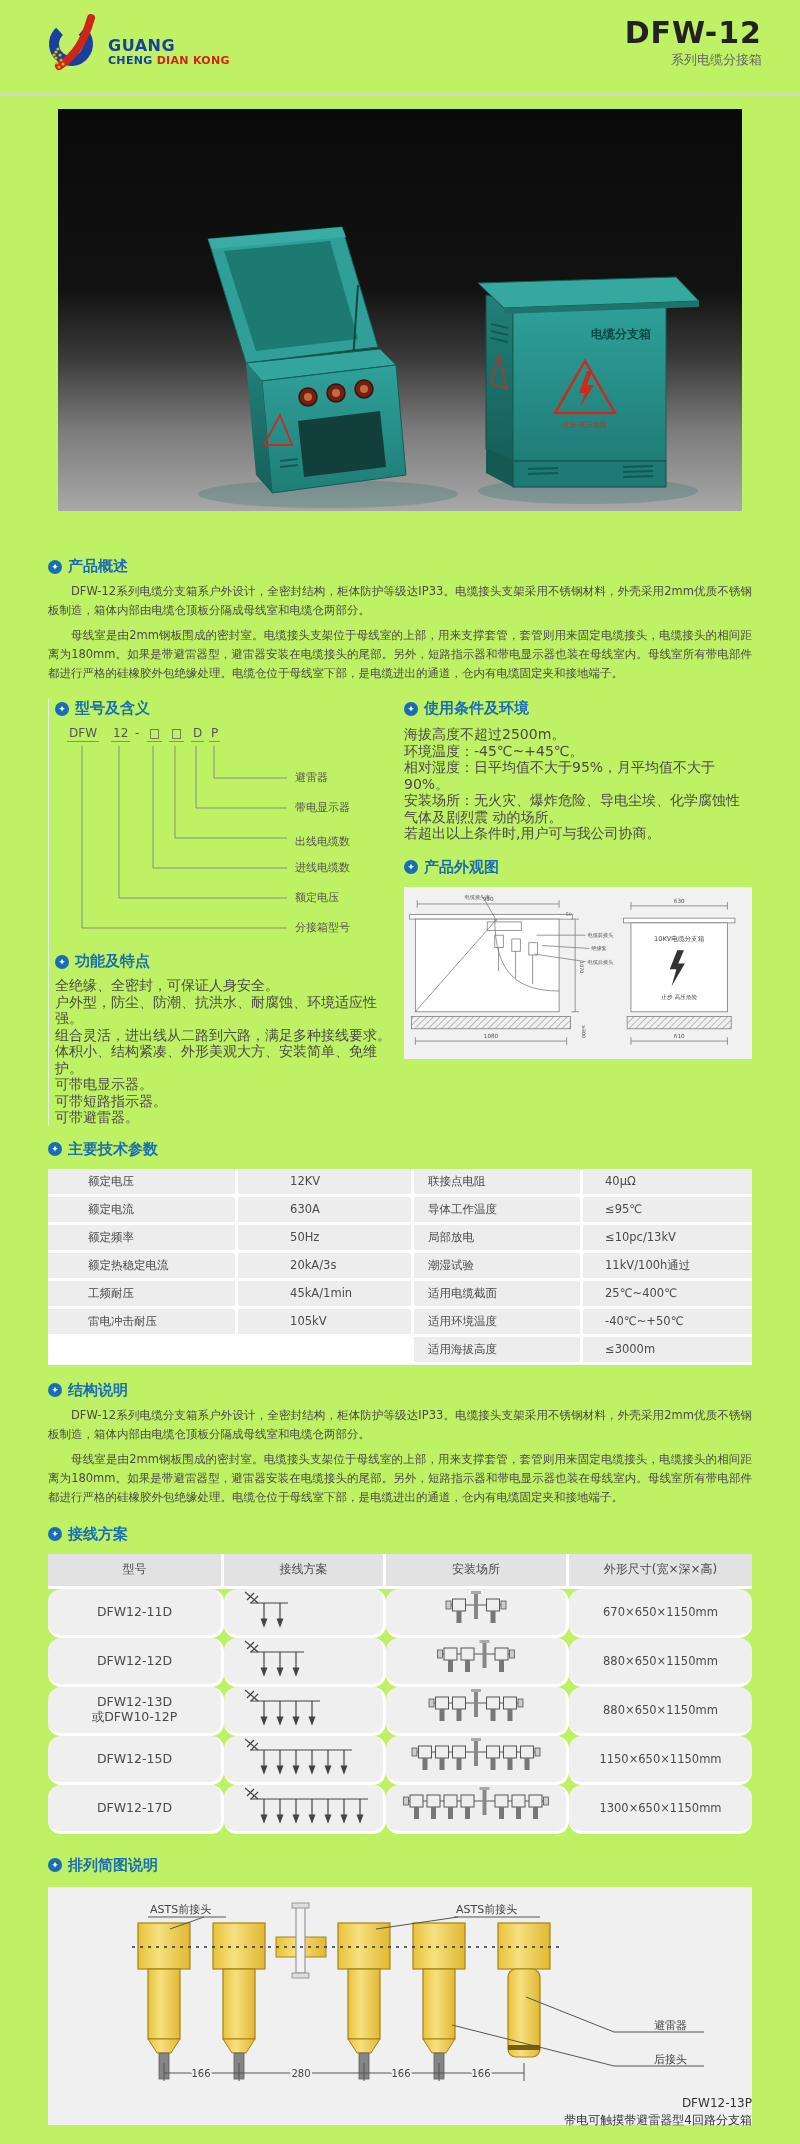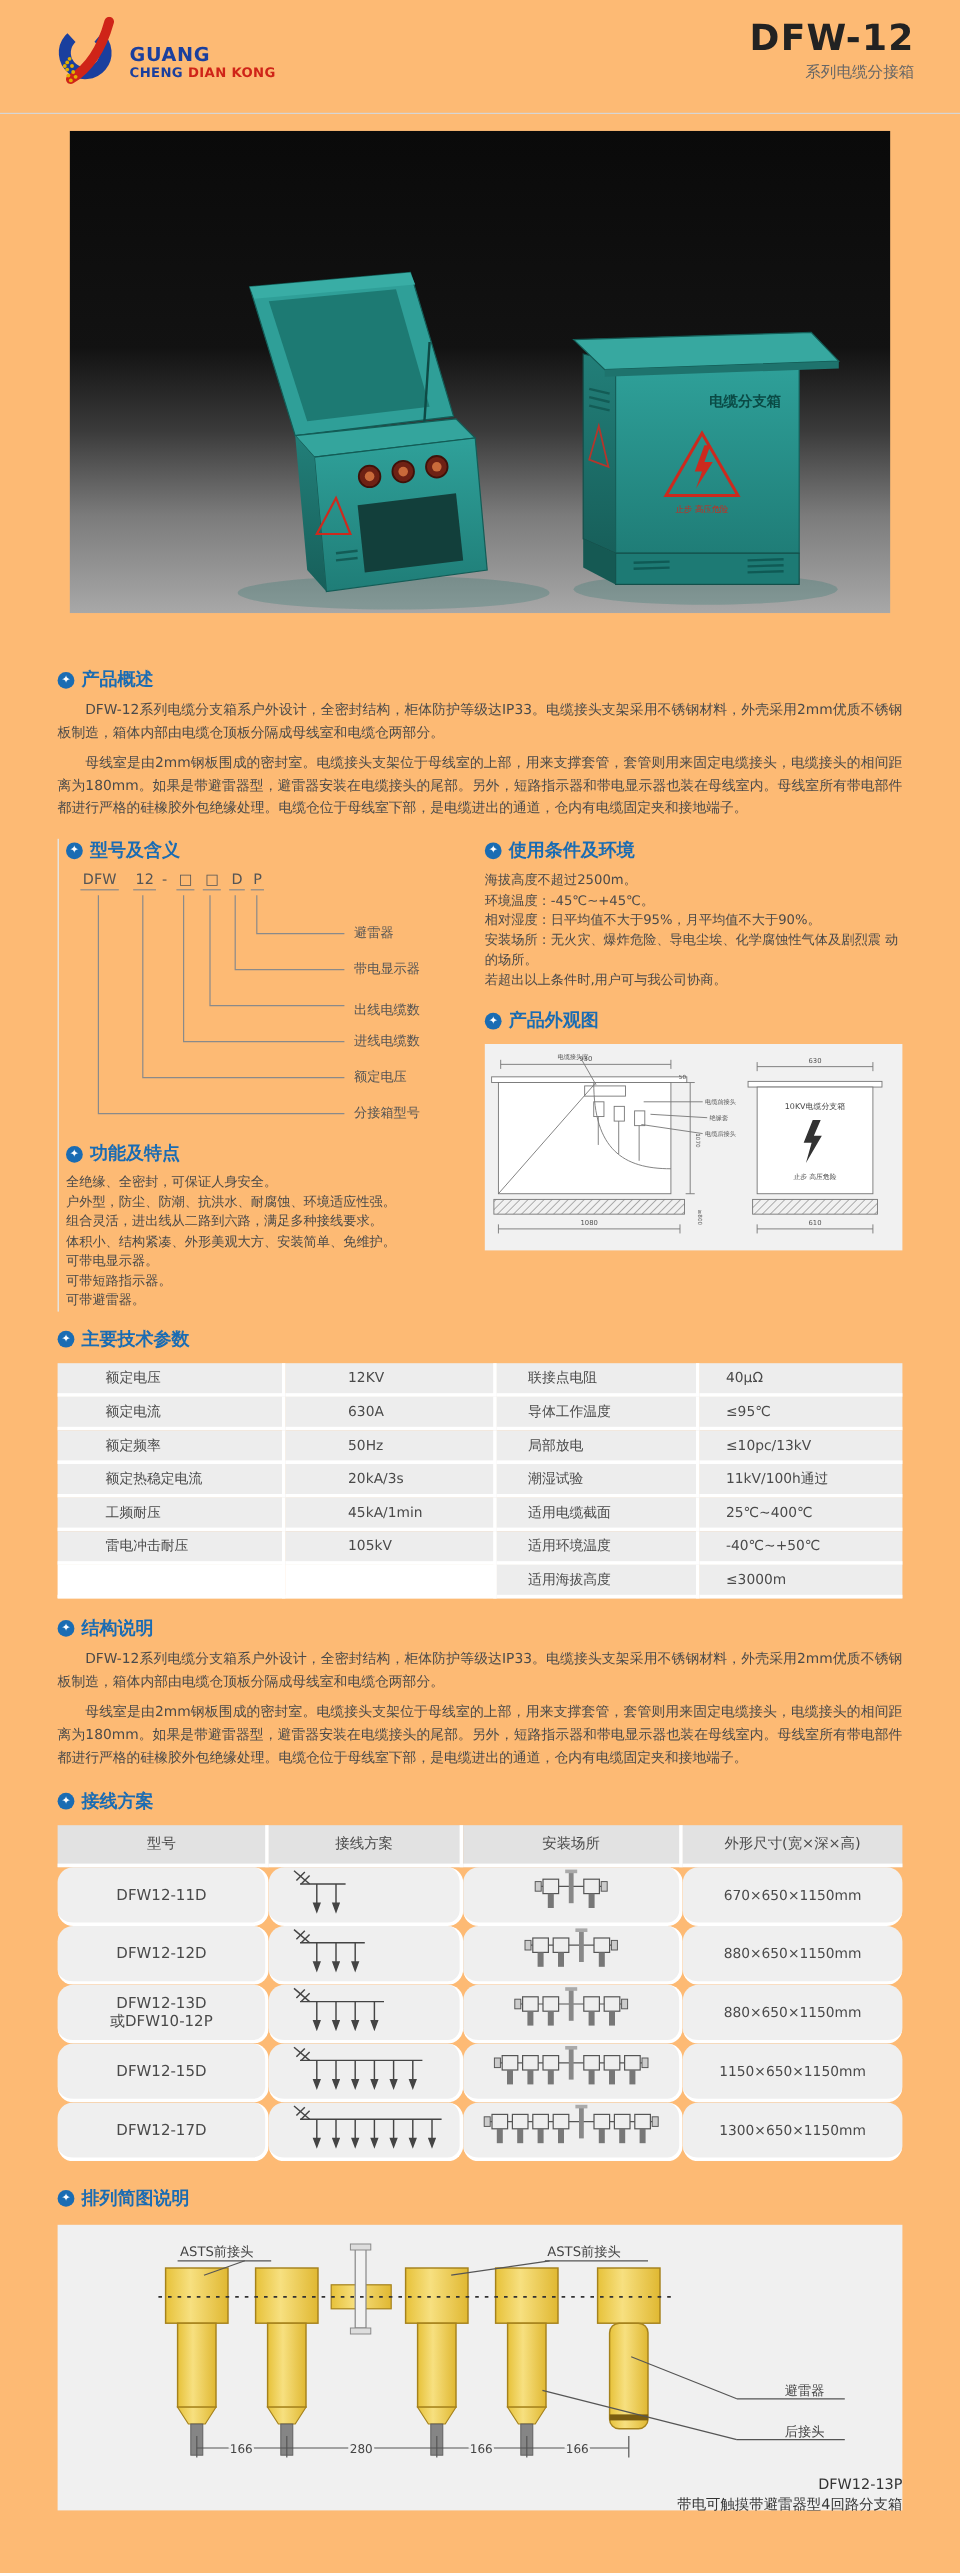--- a/index.html
+++ b/index.html
@@ -1,17 +1,17 @@
 <!DOCTYPE html>
 <html><head>
 <meta charset="utf-8">
 <style>
   html,body{margin:0;padding:0;background:#fff;}
   body{width:800px;height:2144px;overflow:hidden;font-family:"DejaVu Sans",sans-serif;color:#4a4a4a;}
-  .page{position:relative;width:800px;height:2144px;background:#fdba74;}
+  .page{position:relative;width:800px;height:2144px;background:#bef264;}
   .wrap{padding:0 48px;}
 
   
   .hdr{display:flex;justify-content:space-between;align-items:flex-start;height:95px;border-bottom:1px solid #d6d6d6;padding:14px 38px 0 44px;box-sizing:border-box;}
   .logo{display:flex;align-items:center;gap:8px;}
   .logo-text{line-height:1.05;padding-top:14px;}
   .logo-l1{font-size:16px;font-weight:bold;color:#1a3f9e;letter-spacing:.5px;}
   .logo-l2{font-size:11px;font-weight:bold;letter-spacing:.3px;}
   .logo-l2 .b{color:#1a3f9e;} .logo-l2 .r{color:#cf2418;}
   .hdr-right{text-align:right;padding-top:2px;}
@@ -28,34 +28,34 @@
 
   .sec-overview{margin-top:46px;}
 
   
   .twocol{display:flex;gap:12px;margin-top:16px;}
   .col-l{width:344px;border-left:1px solid #e2eef7;padding-left:6px;box-sizing:border-box;}
   .col-r{width:348px;}
   .model-diagram{position:relative;height:212px;margin-top:8px;}
   .code-char{position:absolute;top:0;font-size:12px;color:#555;border-bottom:1px solid #8a8a8a;padding:0 2px 1px 2px;}
   .md-label{position:absolute;left:240px;width:100px;font-size:11px;color:#555;height:30px;line-height:30px;}
-  .cond-line,.feat-line{font-size:11px;line-height:16.5px;color:#4a4a4a;}
+  .cond-line,.feat-line{font-size:14px;line-height:16.5px;color:#4a4a4a;}
   .cond-list{margin-top:8px;}
   .feat-list{margin-top:6px;}
   .sec-features{margin-top:14px;}
   .sec-appearance{margin-top:16px;}
   .appearance-box{margin-top:10px;background:#f1f1f1;width:348px;height:172px;}
 
   
   .sec-tech{margin-top:14px;}
   table.tech{width:100%;border-collapse:separate;border-spacing:0;margin-top:10px;}
   table.tech td{background:#ededed;border-bottom:3px solid #fff;border-right:3px solid #fff;font-size:11.5px;color:#4a4a4a;padding:5px 4px;height:15px;}
   table.tech td.c1{width:27%;padding-left:40px;}
   table.tech td.c2{width:25%;padding-left:52px;}
-  table.tech td.c3{width:24%;padding-left:26px;}
+  table.tech td.c3{width:24%;padding-left:14px;}
   table.tech td.c4{width:24%;padding-left:22px;border-right:none;}
   table.tech td.blank{background:#fff;}
 
   .sec-structure{margin-top:16px;}
   .sec-wiring{margin-top:18px;}
 
   
   table.wiring{width:100%;border-collapse:separate;border-spacing:0;margin-top:10px;}
   table.wiring td{background:#efefef;border-bottom:3px solid #fff;border-right:3px solid #fff;font-size:12px;color:#4a4a4a;text-align:center;vertical-align:middle;}
   table.wiring tr.head td{background:#e2e2e2;height:30px;font-size:12px;}

